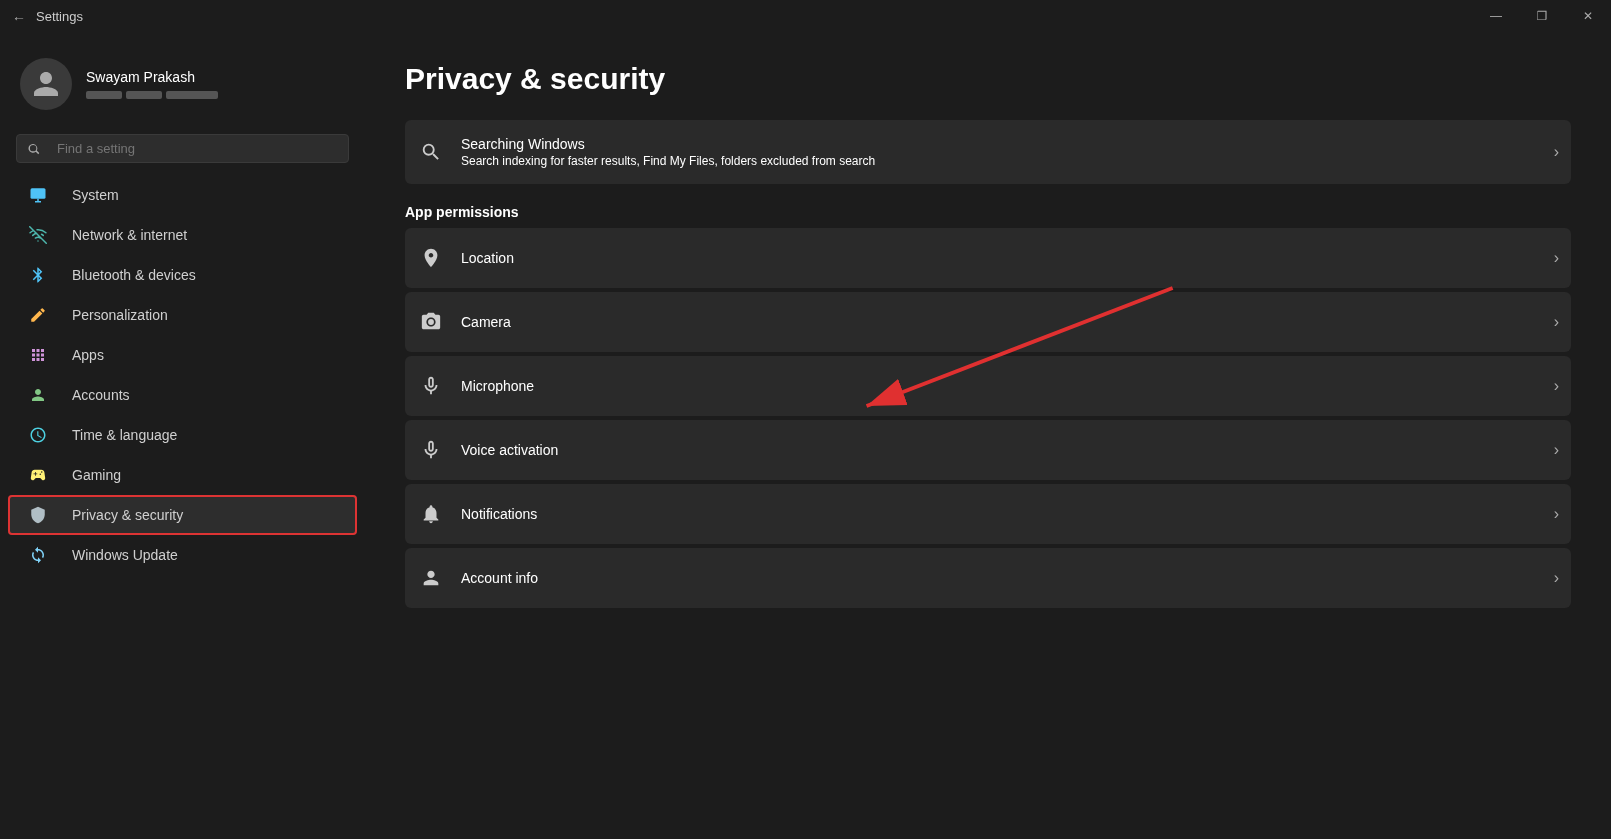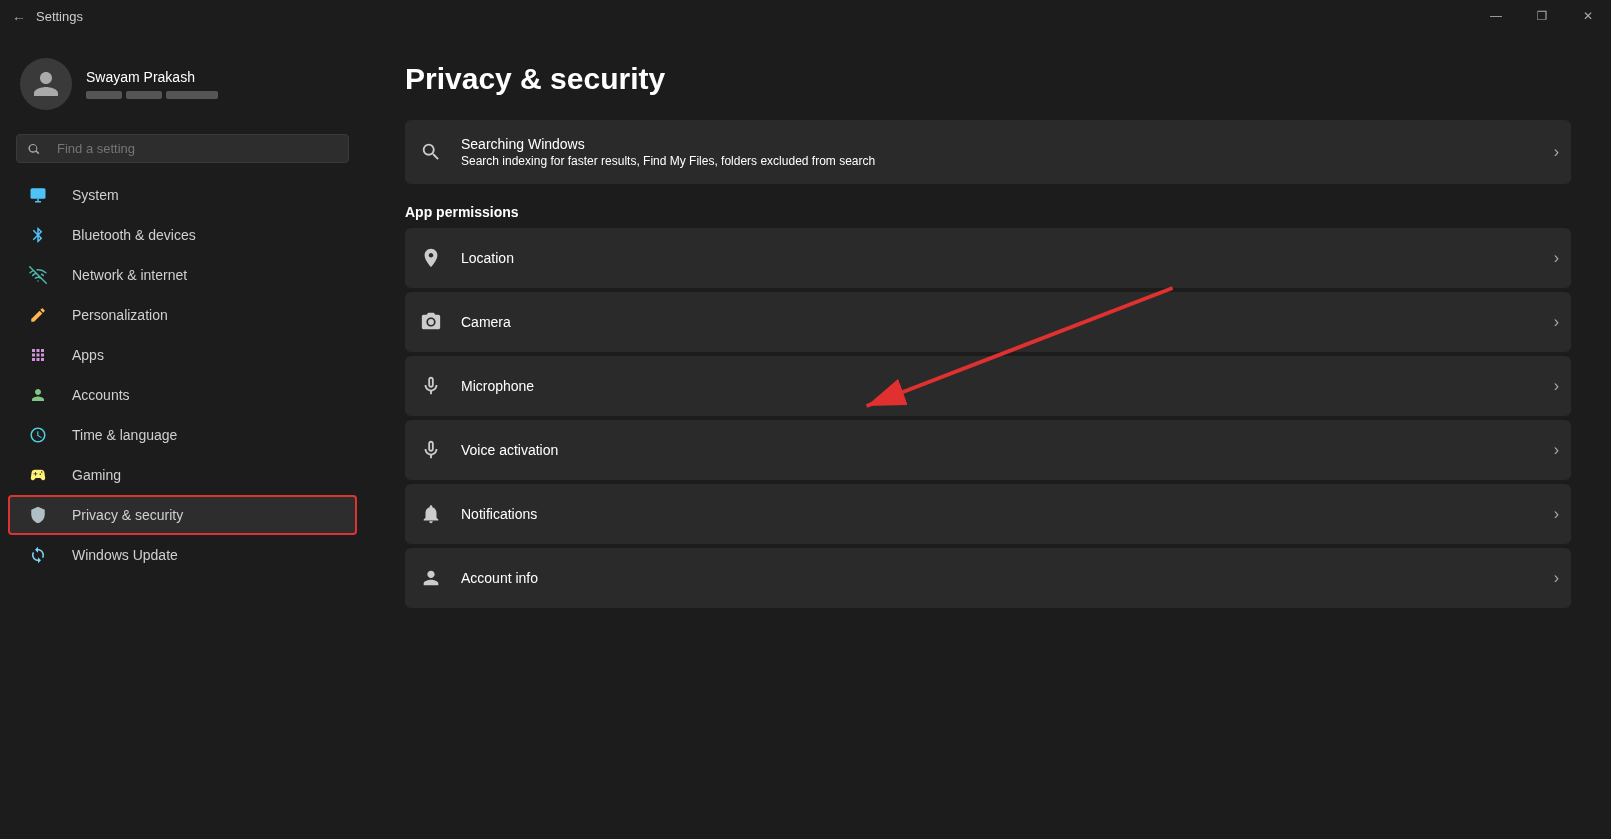--- a/index.html
+++ b/index.html
@@ -289,35 +289,35 @@
         <svg width="18" height="18" viewBox="0 0 24 24" fill="currentColor">
             <rect x="2" y="3" width="20" height="14" rx="2" ry="2"></rect>
             <line x1="8" y1="21" x2="16" y2="21" stroke="currentColor" stroke-width="2"></line>
             <line x1="12" y1="17" x2="12" y2="21" stroke="currentColor" stroke-width="2"></line>
           </svg>
       </div>
       <span>System</span>
     </div>
 
     <div class="nav-item">
+      <div class="nav-icon icon-teal">
+        <svg width="18" height="18" viewBox="0 0 24 24" fill="currentColor">
+            <path d="M1 1l22 22M16.72 11.06A10.94 10.94 0 0 1 19 12.55M5 12.55a10.94 10.94 0 0 1 5.17-2.8M10.71 5.05A16 16 0 0 1 22.56 9M1.42 9a15.91 15.91 0 0 1 4.7-2.88M8.53 16.11a6 6 0 0 1 6.95 0M12 20h.01" stroke="currentColor" stroke-width="2" stroke-linecap="round" fill="none"></path>
+          </svg>
+      </div>
+      <span>Network &amp; internet</span>
+    </div>
+
+    <div class="nav-item">
       <div class="nav-icon icon-blue">
         <svg width="18" height="18" viewBox="0 0 24 24" fill="currentColor">
             <path d="M17.71 7.71L12 2h-1v7.59L6.41 5 5 6.41 10.59 12 5 17.59 6.41 19 11 14.41V22h1l5.71-5.71-4.3-4.29 4.3-4.29zM13 5.83l1.88 1.88L13 9.59V5.83zm1.88 10.46L13 18.17v-3.76l1.88 1.88z"></path>
           </svg>
       </div>
       <span>Bluetooth &amp; devices</span>
-    </div>
-
-    <div class="nav-item">
-      <div class="nav-icon icon-teal">
-        <svg width="18" height="18" viewBox="0 0 24 24" fill="currentColor">
-            <path d="M1 1l22 22M16.72 11.06A10.94 10.94 0 0 1 19 12.55M5 12.55a10.94 10.94 0 0 1 5.17-2.8M10.71 5.05A16 16 0 0 1 22.56 9M1.42 9a15.91 15.91 0 0 1 4.7-2.88M8.53 16.11a6 6 0 0 1 6.95 0M12 20h.01" stroke="currentColor" stroke-width="2" stroke-linecap="round" fill="none"></path>
-          </svg>
-      </div>
-      <span>Network &amp; internet</span>
     </div>
 
     <div class="nav-item">
       <div class="nav-icon icon-orange">
         <svg width="18" height="18" viewBox="0 0 24 24" fill="currentColor">
             <path d="M3 17.25V21h3.75L17.81 9.94l-3.75-3.75L3 17.25zm17.71-10.21a1 1 0 0 0 0-1.41l-2.34-2.34a1 1 0 0 0-1.41 0l-1.83 1.83 3.75 3.75 1.83-1.83z"></path>
           </svg>
       </div>
       <span>Personalization</span>
     </div>

